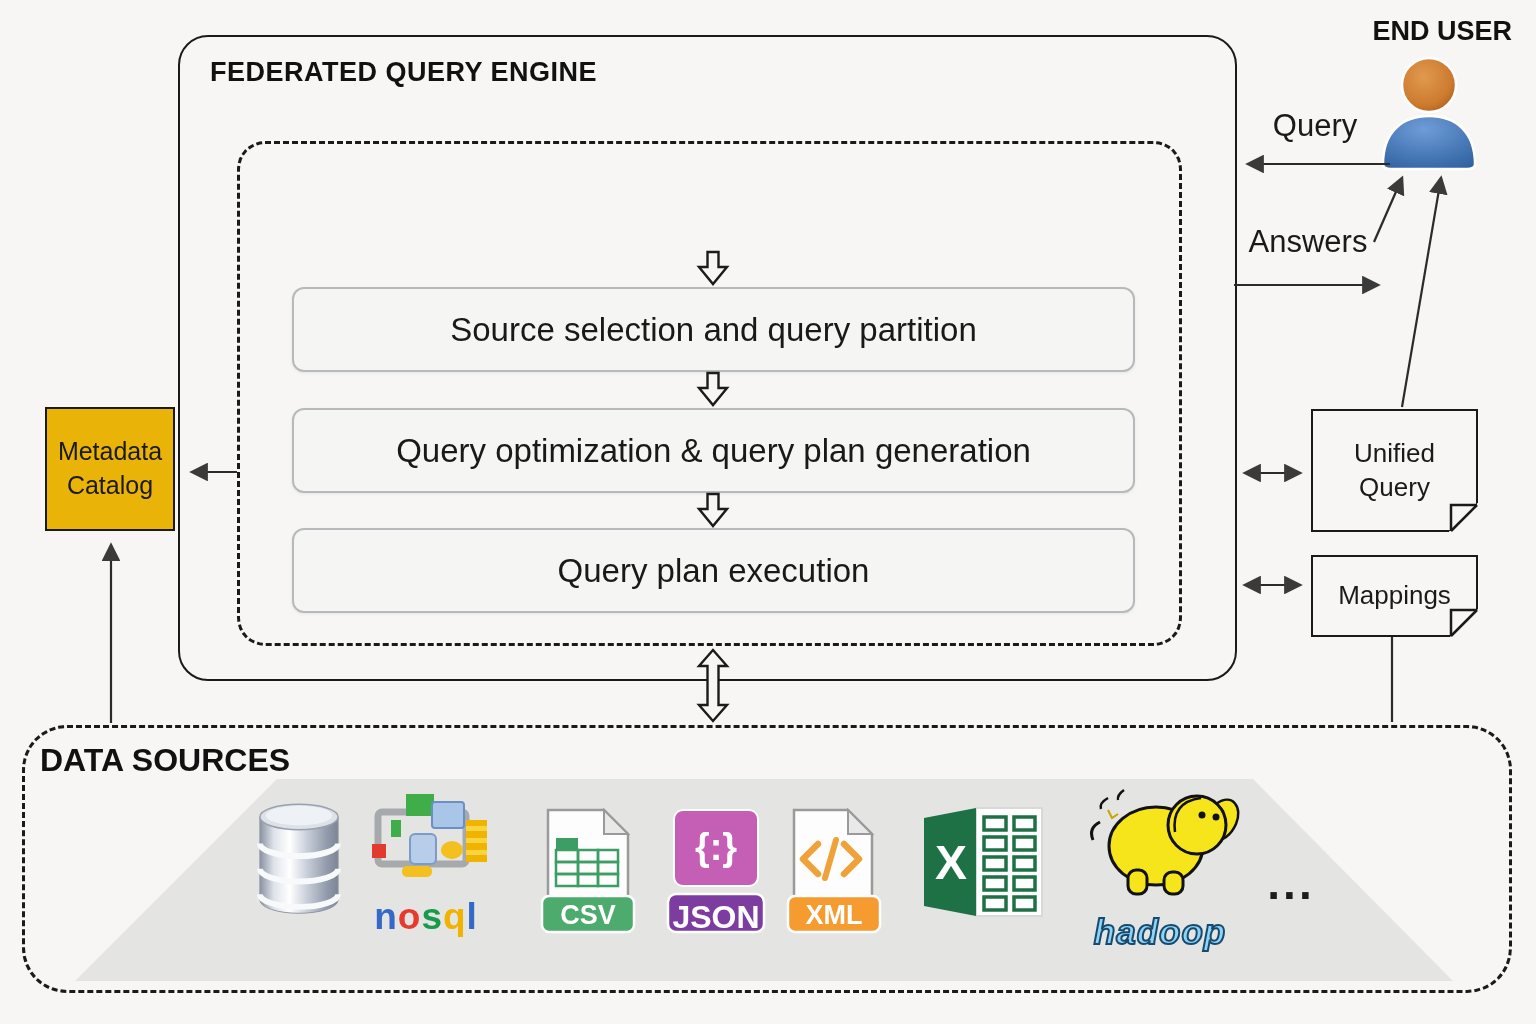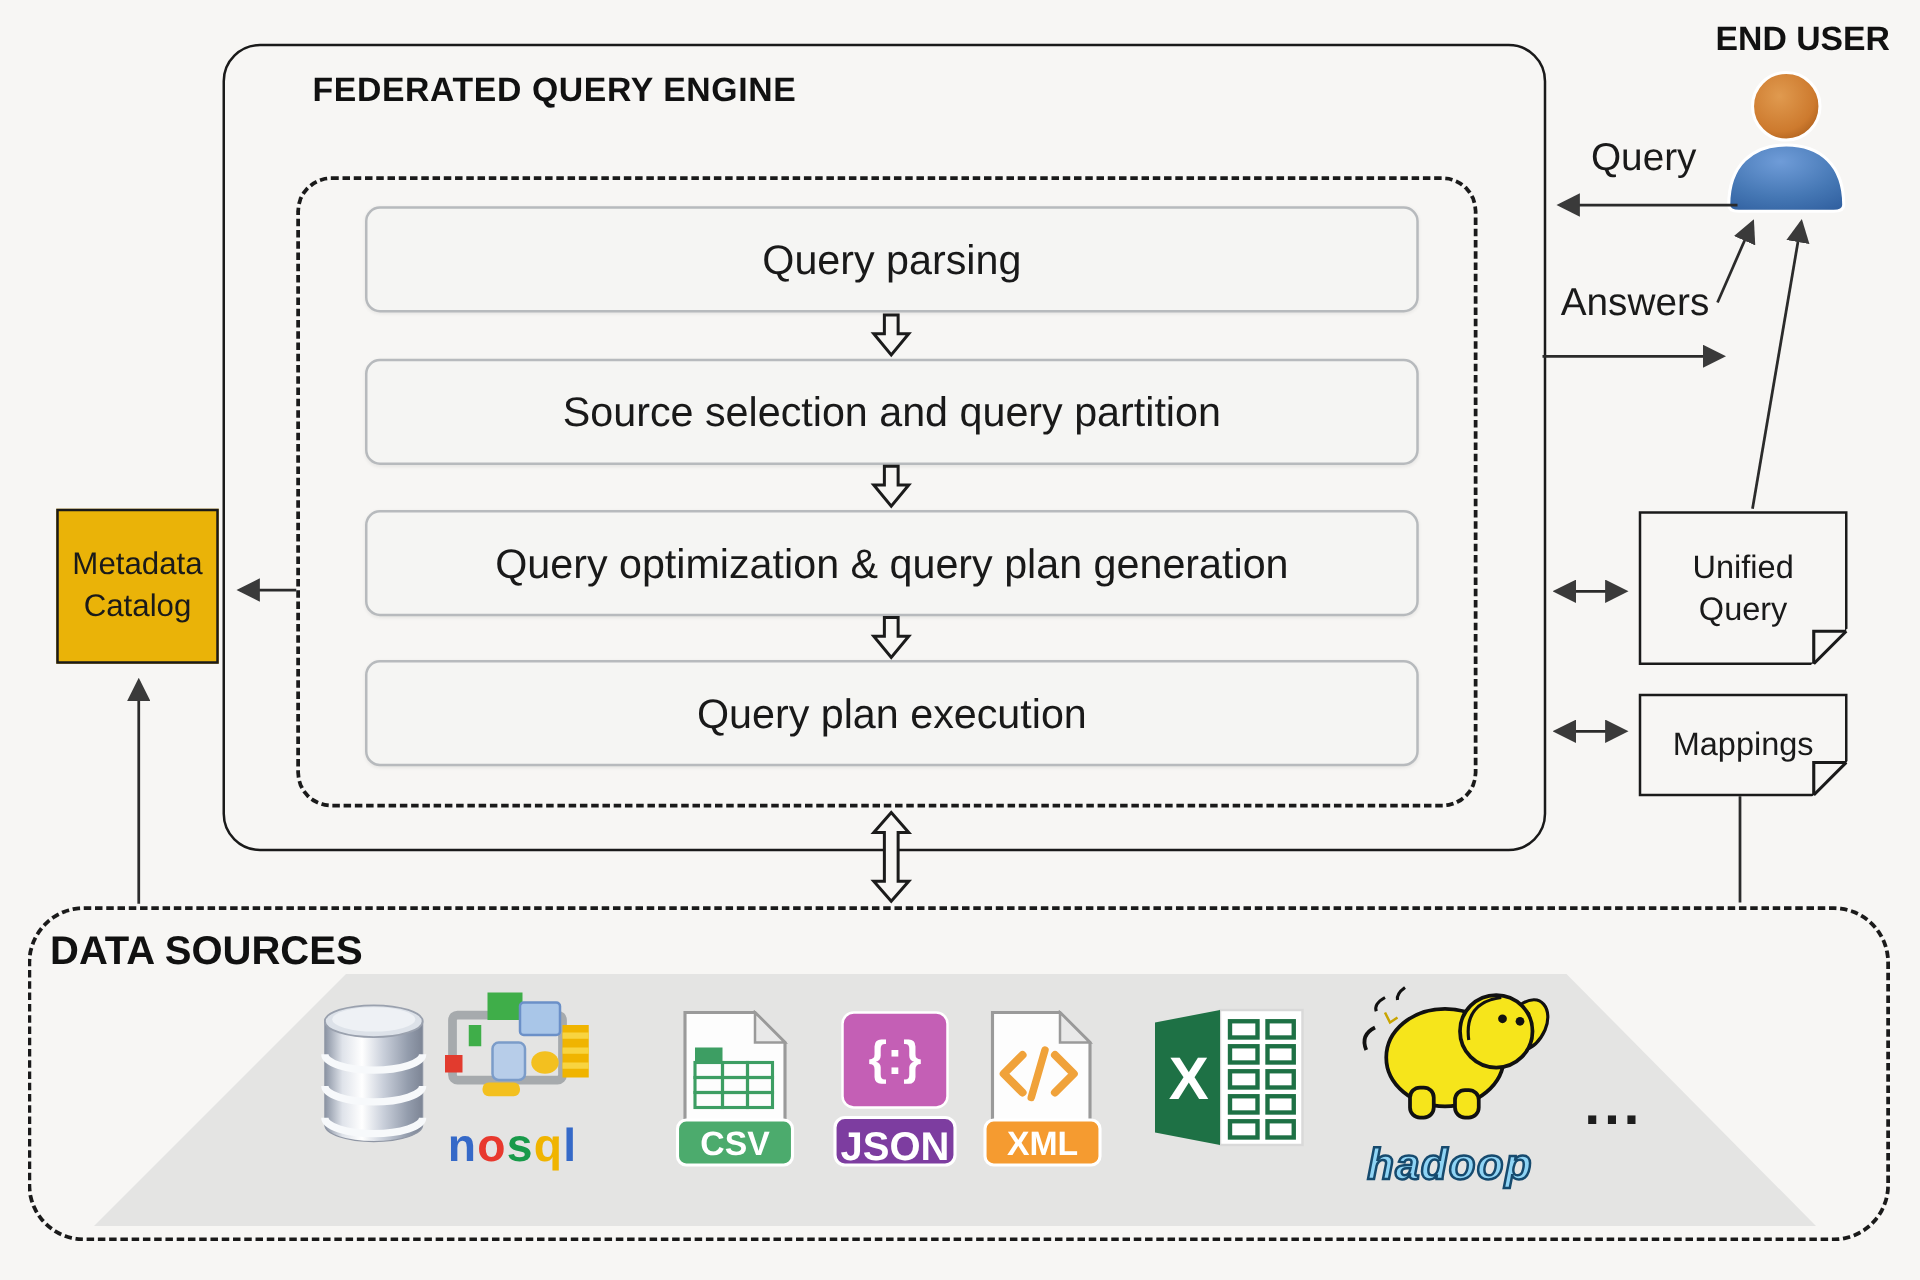--- a/index.html
+++ b/index.html
@@ -10,21 +10,21 @@
     color:#1a1a1a;
   }
   .abs{position:absolute;}
 
   
   .engine-box{
     left:178px;top:35px;width:1055px;height:642px;
     border:2.5px solid #1a1a1a;border-radius:30px;background:#f7f6f4;
   }
   .engine-title{
-    left:210px;top:57px;font-size:27px;font-weight:bold;letter-spacing:.5px;color:#111;margin-left:40px;
+    left:210px;top:57px;font-size:27px;font-weight:bold;letter-spacing:.5px;color:#111;
   }
   .pipeline-dashed{
     left:237px;top:141px;width:945px;height:505px;
     border:3.5px dashed #1a1a1a;border-radius:28px;box-sizing:border-box;
   }
   .stage{
     left:292px;width:843px;height:85px;
     background:#f5f5f3;border:2px solid #b7babd;border-radius:12px;
     display:flex;align-items:center;justify-content:center;
     font-size:33px;color:#191919;box-shadow:0 1px 3px rgba(0,0,0,.07);
@@ -87,23 +87,20 @@
 </style>
 </head>
 <body>
 
 <div id="page">
 
   <div class="abs engine-box"></div>
   <div class="abs engine-title">FEDERATED QUERY ENGINE</div>
   <div class="abs pipeline-dashed"></div>
 
-  <div class="abs stage stage1">
-    <span>Query parsing</span>
-  </div>
   <div class="abs stage stage2">
     <span>Source selection and query partition</span>
   </div>
   <div class="abs stage stage3">
     <span>Query optimization &amp; query plan generation</span>
   </div>
   <div class="abs stage stage4">
     <span>Query plan execution</span>
   </div>
 
@@ -170,21 +167,21 @@
       </linearGradient>
     </defs>
     <path d="M5,16 V101 a40,13.5 0 0 0 80,0 V16 Z" fill="url(#dbg)" stroke="#8f96a4" stroke-width="1"></path>
     <ellipse cx="45" cy="16" rx="40" ry="13" fill="#dde2e9" stroke="#9aa1ae" stroke-width="1.5"></ellipse>
     <ellipse cx="45" cy="14.5" rx="34" ry="10" fill="#eef1f5"></ellipse>
     <path d="M5,43 a40,13 0 0 0 80,0" fill="none" stroke="#f7f9fb" stroke-width="6"></path>
     <path d="M5,69 a40,13 0 0 0 80,0" fill="none" stroke="#f7f9fb" stroke-width="6"></path>
     <path d="M5,95 a40,13 0 0 0 80,0" fill="none" stroke="#f7f9fb" stroke-width="6"></path>
   </svg>
 
-  <div class="abs" style="left:348px;top:792px;width:124px;height:146px;">
+  <div class="abs" style="left:364px;top:792px;width:124px;height:146px;">
     <svg width="124" height="96" viewBox="0 0 124 96">
       <rect x="14" y="20" width="88" height="52" rx="4" fill="none" stroke="#a6aaad" stroke-width="7"></rect>
       <rect x="42" y="2" width="28" height="22" fill="#3fae49"></rect>
       <rect x="68" y="10" width="32" height="26" rx="3" fill="#a9c6e8" stroke="#6b90c8" stroke-width="2"></rect>
       <rect x="27" y="28" width="10" height="17" fill="#3fae49"></rect>
       <rect x="8" y="52" width="14" height="14" fill="#e23b2e"></rect>
       <rect x="46" y="42" width="26" height="30" rx="5" fill="#b7cde9" stroke="#7b9cc9" stroke-width="2"></rect>
       <ellipse cx="88" cy="58" rx="11" ry="9" fill="#f3c01f"></ellipse>
       <rect x="102" y="28" width="21" height="42" fill="#f0b400"></rect>
       <rect x="102" y="34" width="21" height="5" fill="#f8d440"></rect>

